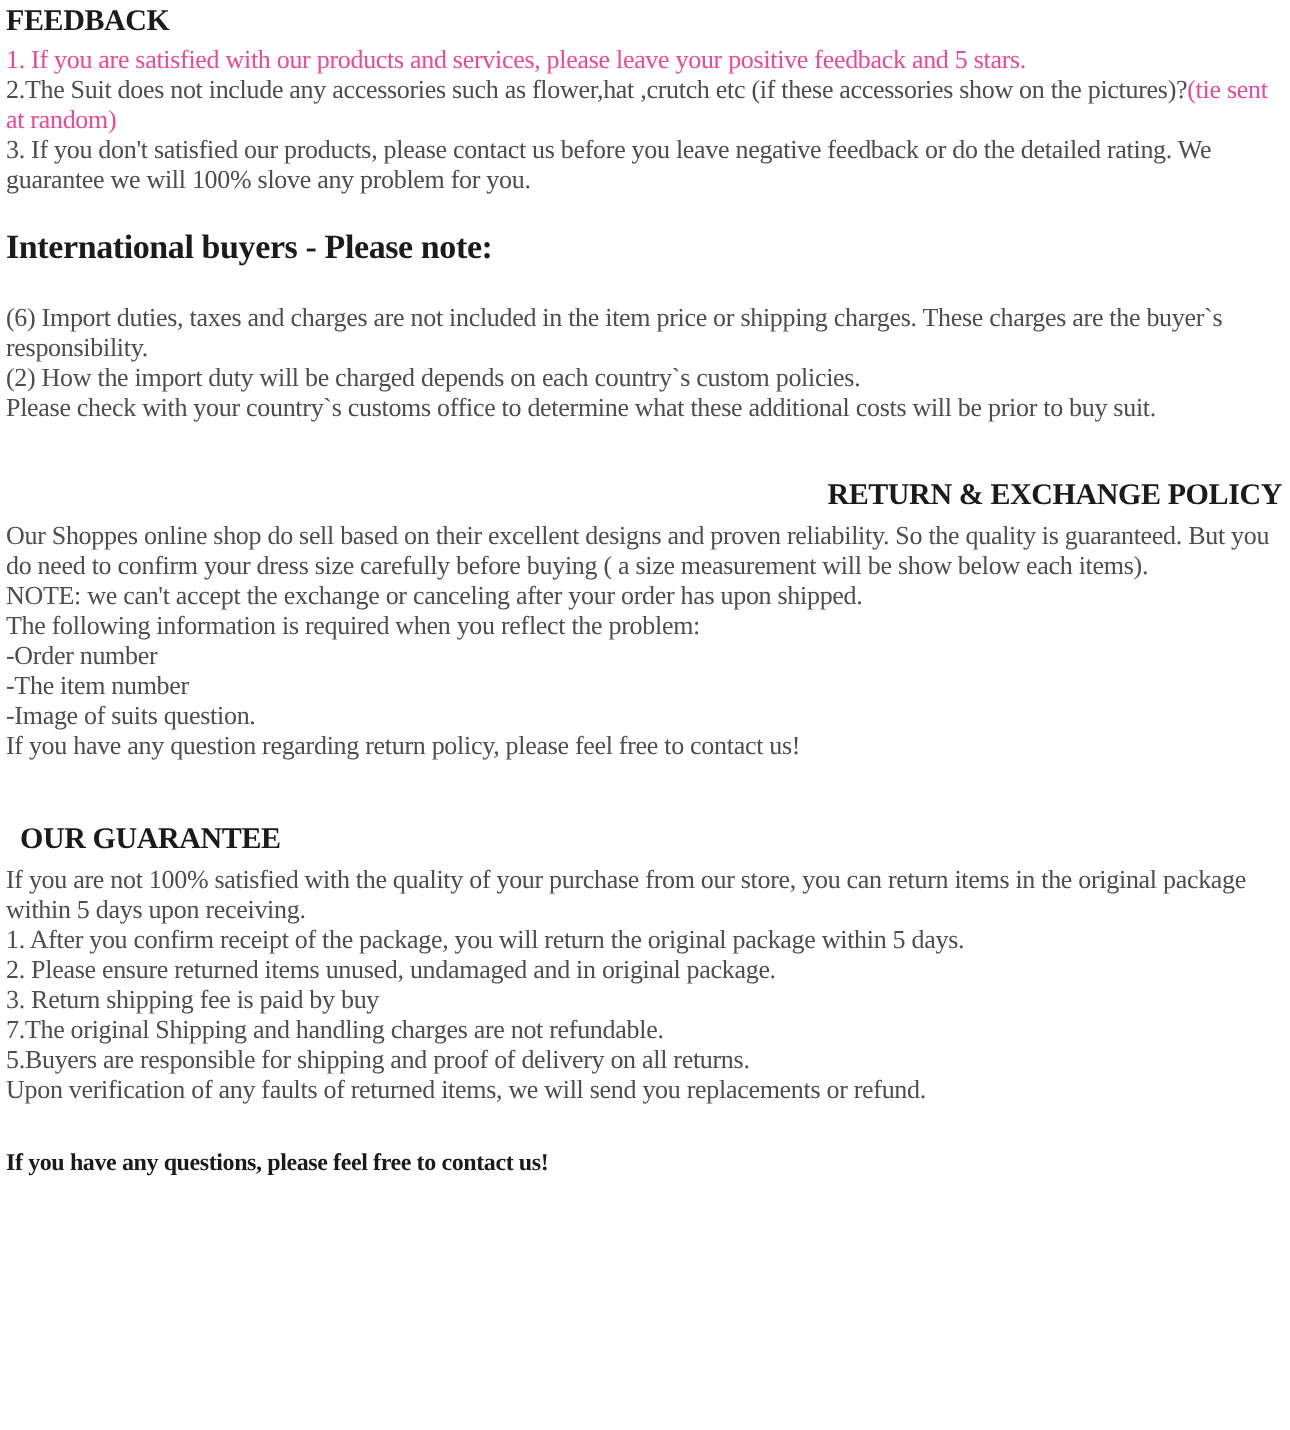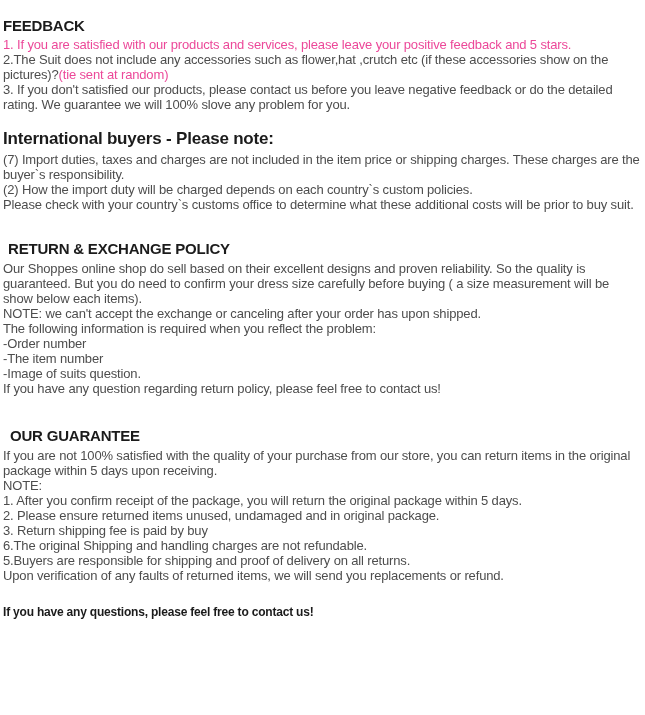--- a/index.html
+++ b/index.html
@@ -7,44 +7,44 @@
   body {
     width: 645px;
     height: 715px;
     overflow: hidden;
     font-family: "Liberation Sans", sans-serif;
     font-size: 13px;
     line-height: 15px;
     letter-spacing: -0.15px;
     color: #4d4d4d;
   }
-  .doc { padding: 17px 4px 0 3px; }
+  .doc { padding: 2px 4px 0 3px; font-family: Liberation Serif, serif; }
 
   h2 {
     color: #1b1b1b;
     font-weight: bold;
     font-size: 15px;
     line-height: 18px;
     letter-spacing: -0.2px;
   }
   p { margin: 0; }
 
   .red { color: #ec4899; }
 
   
   .sec-feedback h2 { margin-bottom: 2px; }
   .sec-shipping { margin-top: 30px; }
   .sec-shipping h2 { margin-bottom: 3px; }
   .shipping-line2 { margin-left: 75px; }
 
   .sec-international { margin-top: 16px; }
-  .sec-international h2 { font-size: 17px; line-height: 21px; margin-bottom: 3px; }
+  .sec-international h2 { font-size: 17px; line-height: 21px; margin-bottom: 17px; }
 
   .sec-return { margin-top: 28px; }
-  .sec-return h2 { padding-left: 5px; margin-bottom: 3px; }
+  .sec-return h2 { padding-left: 5px; margin-bottom: 3px; text-align: right; }
 
   .sec-guarantee { margin-top: 31px; }
   .sec-guarantee h2 { padding-left: 7px; margin-bottom: 3px; }
 
   .sec-footer { margin-top: 19px; }
   .sec-footer h2 { font-size: 12px; line-height: 20px; }
 </style>
 </head>
 <body>
 
@@ -53,44 +53,43 @@
   <section class="sec-feedback">
     <h2>FEEDBACK</h2>
     <p class="red">1. If you are satisfied with our products and services, please leave your positive feedback and 5 stars.</p>
     <p><span>2.The Suit does not include any accessories such as flower,hat ,crutch etc (if these accessories show on the pictures)?</span><span class="red">(tie sent at random)</span></p>
     <p>3. If you don't satisfied our products, please contact us before you leave negative feedback or do the detailed rating. We guarantee we will 100% slove any problem for you.</p>
   </section>
 
 
   <section class="sec-international">
     <h2>International buyers - Please note:</h2>
-    <p>(7) Import duties, taxes and charges are not included in the item price or shipping charges. These charges are the buyer`s responsibility.</p>
+    <p>(6) Import duties, taxes and charges are not included in the item price or shipping charges. These charges are the buyer`s responsibility.</p>
     <p>(2) How the import duty will be charged depends on each country`s custom policies.</p>
     <p>Please check with your country`s customs office to determine what these additional costs will be prior to buy suit.</p>
   </section>
 
   <section class="sec-return">
     <h2>RETURN &amp; EXCHANGE POLICY</h2>
     <p>Our Shoppes online shop do sell based on their excellent designs and proven reliability. So the quality is guaranteed. But you do need to confirm your dress size carefully before buying ( a size measurement will be show below each items).</p>
     <p>NOTE: we can't accept the exchange or canceling after your order has upon shipped.</p>
     <p>The following information is required when you reflect the problem:</p>
     <p>-Order number</p>
     <p>-The item number</p>
     <p>-Image of suits question.</p>
     <p>If you have any question regarding return policy, please feel free to contact us!</p>
   </section>
 
   <section class="sec-guarantee">
     <h2>OUR GUARANTEE</h2>
     <p>If you are not 100% satisfied with the quality of your purchase from our store, you can return items in the original package within 5 days upon receiving.</p>
-    <p>NOTE:</p>
     <p>1. After you confirm receipt of the package, you will return the original package within 5 days.</p>
     <p>2. Please ensure returned items unused, undamaged and in original package.</p>
     <p>3. Return shipping fee is paid by buy</p>
-    <p>6.The original Shipping and handling charges are not refundable.</p>
+    <p>7.The original Shipping and handling charges are not refundable.</p>
     <p>5.Buyers are responsible for shipping and proof of delivery on all returns.</p>
     <p>Upon verification of any faults of returned items, we will send you replacements or refund.</p>
   </section>
 
   <section class="sec-footer">
     <h2>If you have any questions, please feel free to contact us!</h2>
   </section>
 
 </div>
 

